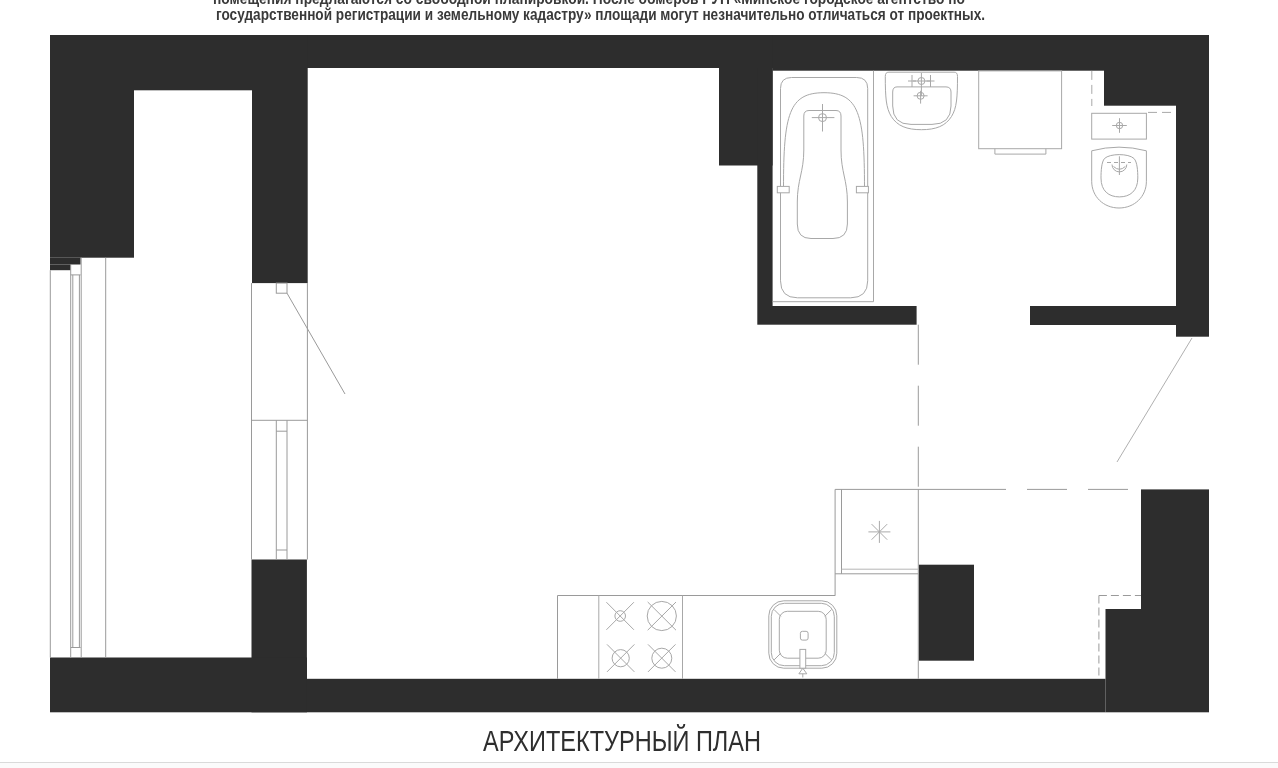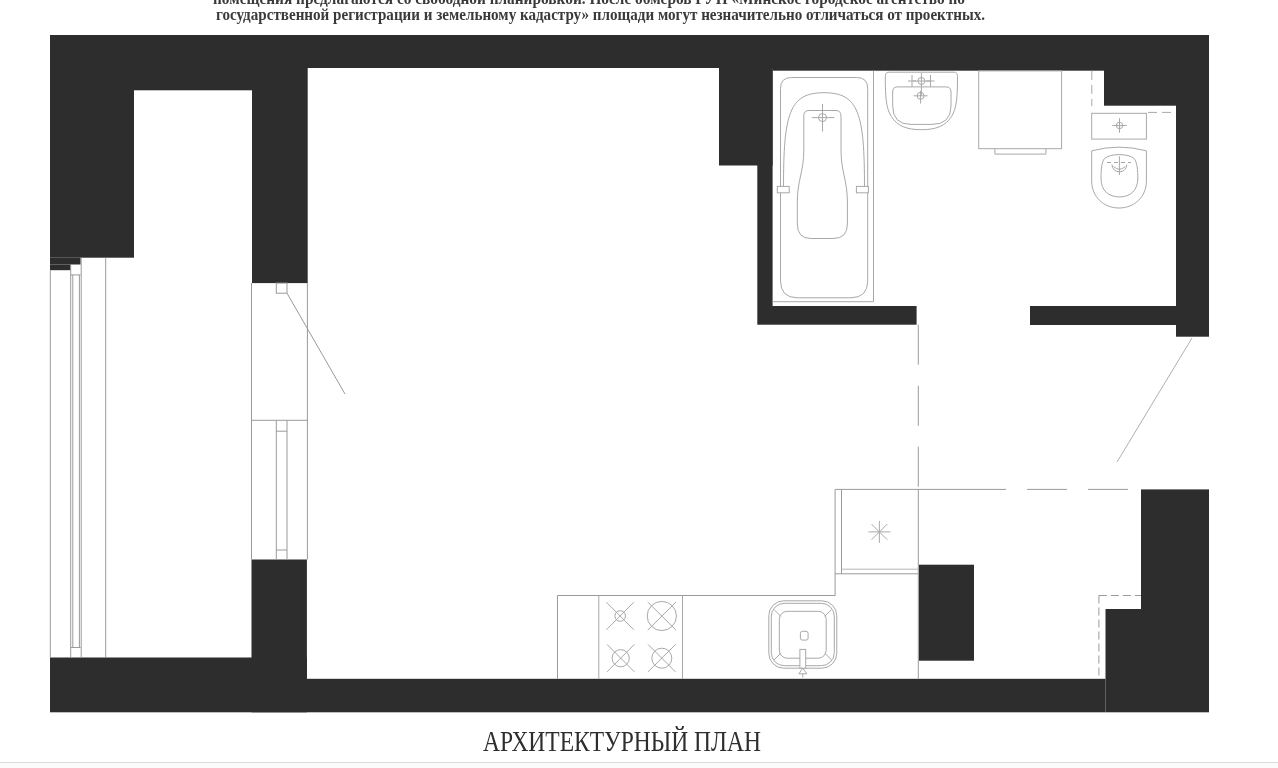--- a/index.html
+++ b/index.html
@@ -1,16 +1,16 @@
 <!DOCTYPE html>
 <html><head>
 <meta charset="utf-8">
 <style>
   html,body{margin:0;padding:0;background:#ffffff;width:1278px;height:768px;overflow:hidden;}
-  .page{position:relative;width:1278px;height:768px;font-family:Liberation Serif, serif;}
+  .page{position:relative;width:1278px;height:768px;font-family:Liberation Sans, sans-serif;}
   svg{position:absolute;left:0;top:0;}
 </style>
 </head>
 <body>
 <div class="page">
 <svg width="1278" height="768" viewBox="0 0 1278 768" fill="none">
 
   <rect x="0" y="0" width="1278" height="768" fill="#ffffff"></rect>
 
   <rect x="307" y="68" width="412" height="611" fill="#ffffff"></rect>

